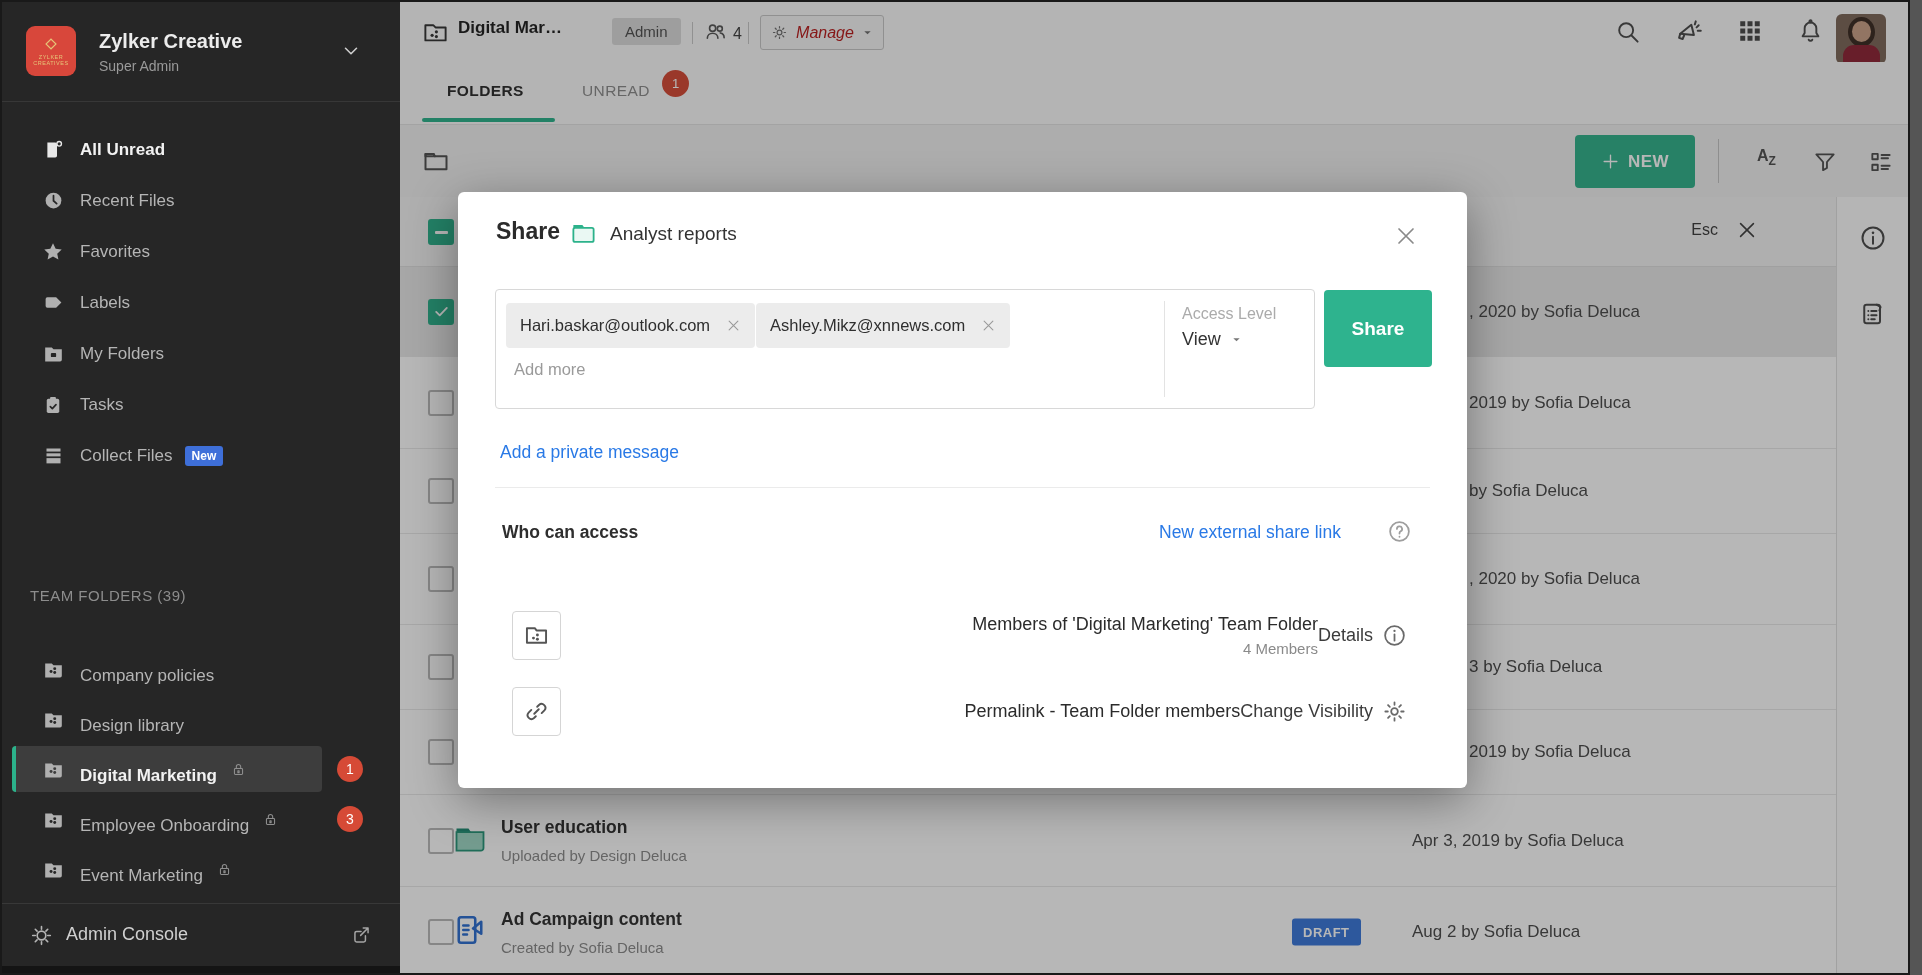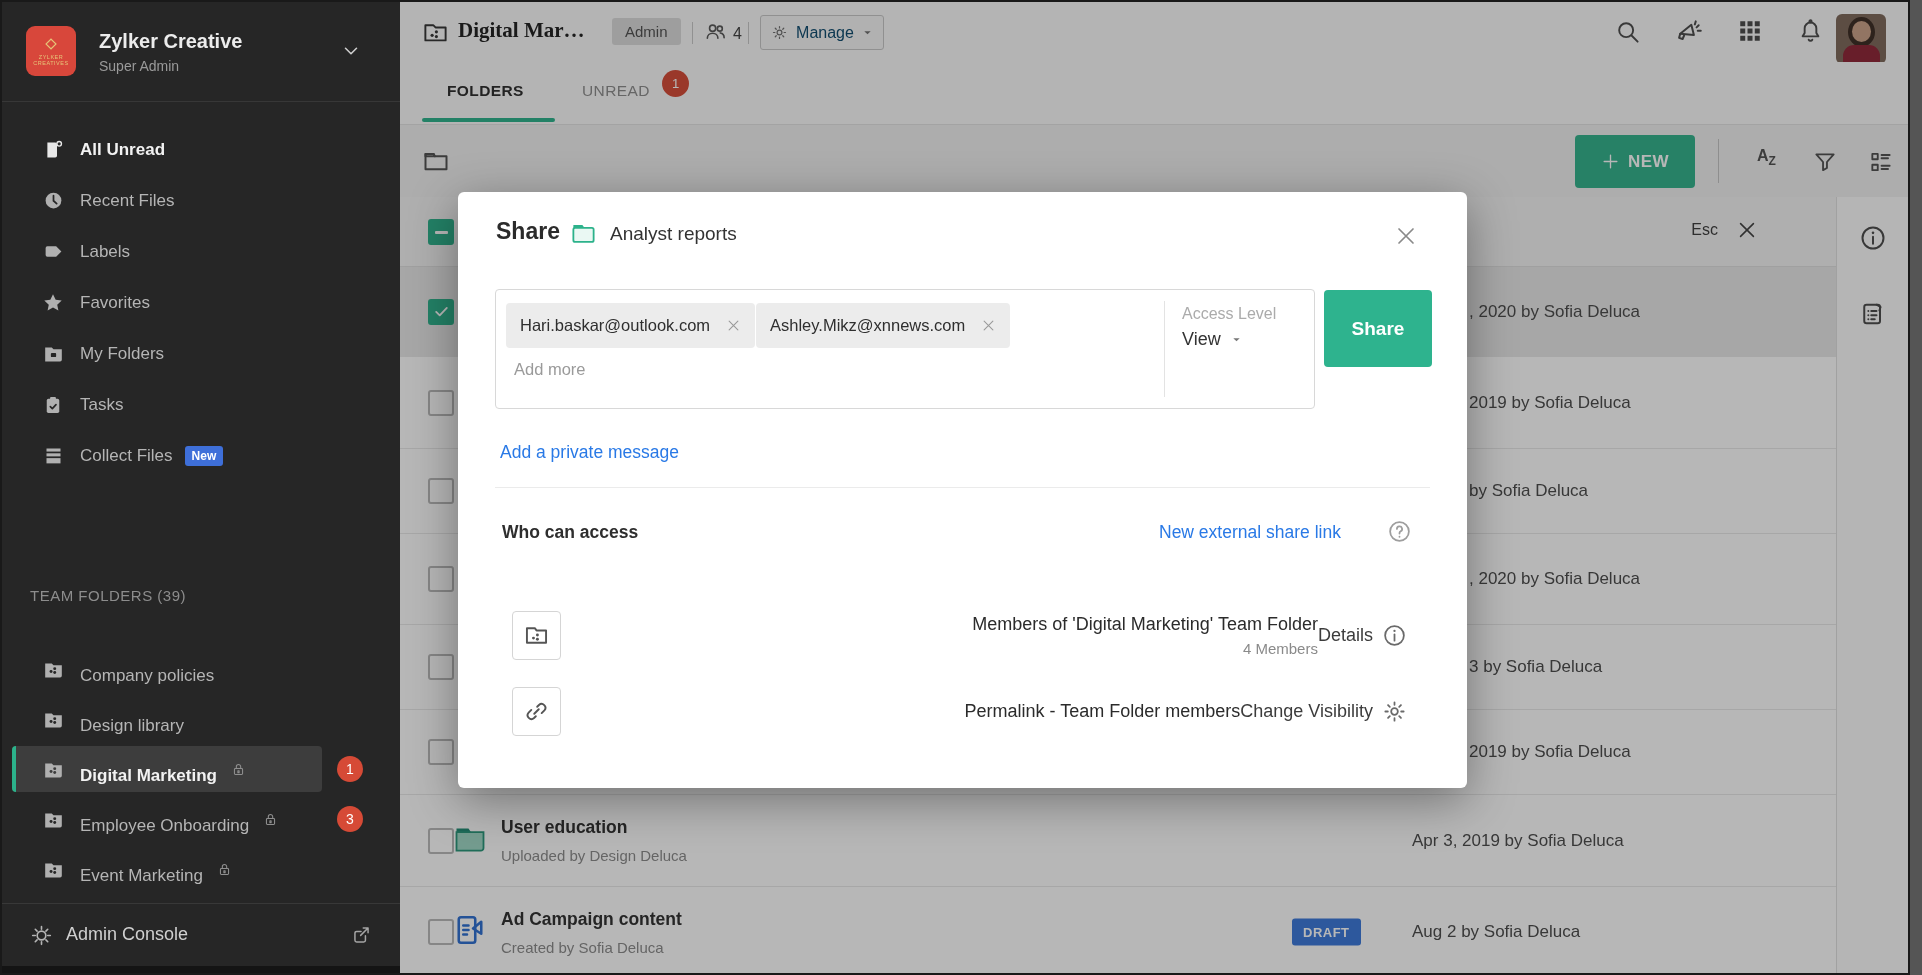--- a/index.html
+++ b/index.html
@@ -49,30 +49,30 @@
   .admin-bar{position:absolute;left:0;bottom:7px;width:100%;height:63px;border-top:1px solid #383838;background:#262626;}
   .admin-bar .nicon{position:absolute;left:28px;top:20px;color:#b5b5b5;}
   .admin-label{position:absolute;left:64px;top:20px;font-size:18px;color:#d0d0d0;}
   .admin-ext{position:absolute;right:28px;top:20px;color:#a5a5a5;cursor:pointer;}
   .sidebar-bottom{position:absolute;left:0;bottom:0;width:100%;height:7px;background:#141414;}
 
   
   .content{position:absolute;left:398px;top:0;right:0;bottom:0;background:#fff;}
   .topbar{position:absolute;left:0;top:0;right:0;height:60px;background:#fbfbfb;}
   .crumb-icon{position:absolute;left:22px;top:17px;color:#333;}
-  .page-title{position:absolute;left:58px;top:16px;font-size:21px;font-weight:bold;color:#1f1f1f;font-family:Liberation Serif, serif;}
+  .page-title{position:absolute;left:58px;top:16px;font-size:17px;font-weight:bold;color:#1f1f1f;}
   .admin-chip{position:absolute;left:212px;top:16px;background:#dcdcdc;color:#4f4f4f;font-size:15px;
       padding:5px 13px;border-radius:3px;}
   .tb-sep1{position:absolute;left:292px;top:20px;height:22px;border-left:1px solid #c9c9c9;}
   .people-group{position:absolute;left:304px;top:18px;display:flex;align-items:center;gap:6px;color:#565656;}
   .people-count{font-size:16px;color:#3f3f3f;}
   .tb-sep2{position:absolute;left:348px;top:20px;height:22px;border-left:1px solid #c9c9c9;}
   .manage-btn{position:absolute;left:360px;top:13px;width:124px;height:35px;border:1px solid #c8c8c8;border-radius:3px;
       background:#f6f6f6;display:flex;align-items:center;justify-content:center;gap:8px;cursor:pointer;}
-  .manage-btn .mlabel{font-size:16px;color:#0c4a6e;}
+  .manage-btn .mlabel{font-size:16px;color:#b91c1c;font-style:italic;}
   .manage-btn .gear,.manage-btn .caret{color:#6f6f6f;display:flex;}
   .top-icons{position:absolute;right:84px;top:16px;display:flex;gap:34px;color:#4a4a4a;}
   .top-icons .tic{cursor:pointer;display:flex;}
   .avatar{position:absolute;right:22px;top:12px;width:50px;height:50px;border-radius:6px;background:#7d685a;overflow:hidden;cursor:pointer;}
   .avatar .hair{position:absolute;left:12px;top:3px;width:27px;height:30px;border-radius:50%;background:#3a2a22;}
   .avatar .head{position:absolute;left:16px;top:7px;width:19px;height:21px;border-radius:50%;background:#caa187;}
   .avatar .torso{position:absolute;left:7px;bottom:0;width:37px;height:19px;border-radius:11px 11px 0 0;background:#8e2436;}
 
   .tabsrow{position:absolute;left:0;top:60px;right:0;height:62px;background:#fbfbfb;}
   .tab{position:absolute;top:20px;font-size:15.5px;letter-spacing:.4px;cursor:pointer;}
@@ -191,33 +191,33 @@
         <span class="nicon">
             <svg class="f" width="21" height="21" viewBox="0 0 24 24">
               <circle cx="12" cy="12" r="9"></circle>
               <path d="M12 6.5v5.8l3.6 3.2" style="fill:none;stroke:#262626;stroke-width:2;stroke-linecap:round"></path>
             </svg>
           </span>
         <span class="nlabel">Recent Files</span>
       </div>
       <div class="nav-item">
         <span class="nicon">
-            <svg class="f" width="21" height="21" viewBox="0 0 24 24">
-              <path d="M3 8a2 2 0 0 1 2-2h10l6 6-6 6H5a2 2 0 0 1-2-2z"></path>
-            </svg>
-          </span>
-        <span class="nlabel">Labels</span>
-      </div>
-      <div class="nav-item">
-        <span class="nicon">
             <svg class="f" width="22" height="22" viewBox="0 0 24 24">
               <path d="M12 2.5l2.9 6 6.6.8-4.9 4.5 1.3 6.5-5.9-3.3-5.9 3.3 1.3-6.5L2.5 9.3l6.6-.8z"></path>
             </svg>
           </span>
         <span class="nlabel">Favorites</span>
+      </div>
+      <div class="nav-item">
+        <span class="nicon">
+            <svg class="f" width="21" height="21" viewBox="0 0 24 24">
+              <path d="M3 8a2 2 0 0 1 2-2h10l6 6-6 6H5a2 2 0 0 1-2-2z"></path>
+            </svg>
+          </span>
+        <span class="nlabel">Labels</span>
       </div>
       <div class="nav-item">
         <span class="nicon">
             <svg class="f" width="21" height="21" viewBox="0 0 24 24">
               <path d="M2.5 5h7.5l2 2h9.5v12a2 2 0 0 1-2 2h-17z"></path>
               <rect x="9" y="11.5" width="6" height="4.5" rx="1" style="fill:#262626"></rect>
             </svg>
           </span>
         <span class="nlabel">My Folders</span>
       </div>

